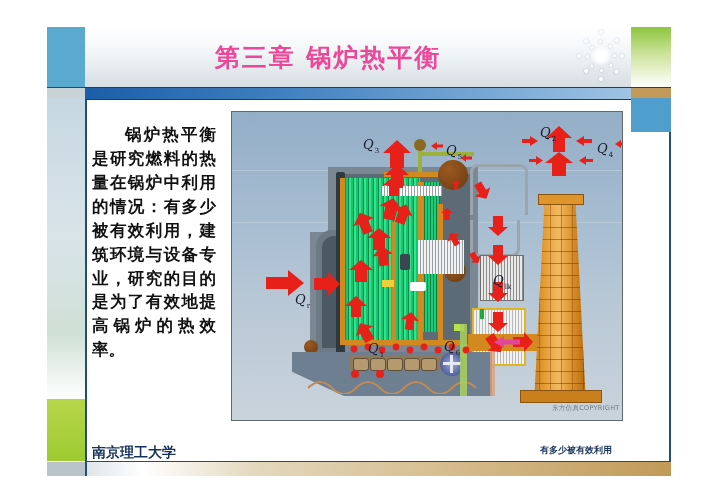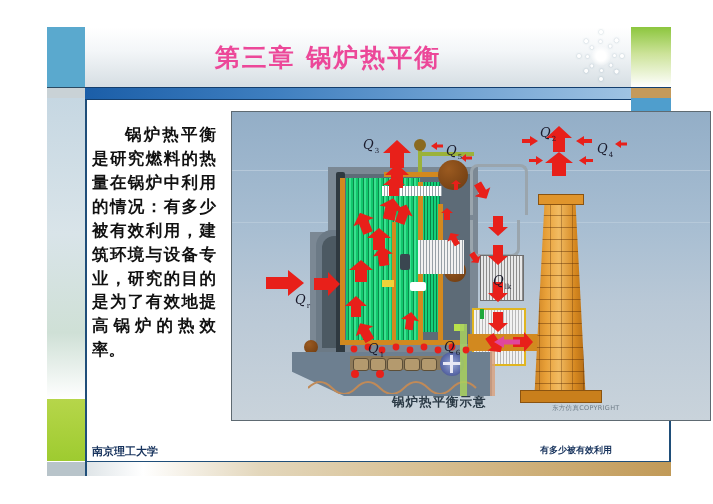--- a/index.html
+++ b/index.html
@@ -41,21 +41,21 @@
   .burst .ray{position:absolute;left:27px;top:27px;width:2px;height:2px;}
   .burst .ray i{position:absolute;display:block;width:4px;height:4px;border-radius:50%;
       background:rgba(255,255,255,.95);box-shadow:0 0 2px rgba(120,150,170,.7);}
 
   
   .body-text{position:absolute;left:92px;top:123px;width:124px;
       font-family:"DejaVu Sans","Liberation Sans",sans-serif;font-weight:bold;
       font-size:16.5px;line-height:1.45;color:#111;text-align:justify;text-indent:33px;}
 
   
-  .pic{position:absolute;left:231px;top:111px;width:480px;height:310px;
+  .pic{position:absolute;left:231px;top:111px;width:392px;height:310px;
       border:1px solid #5e6a72;box-sizing:border-box;overflow:hidden;
       background:linear-gradient(180deg,#93aec7 0%,#a8bed2 38%,#b9c8d6 62%,#c9d3db 100%);}
   .pic .sky-streak{position:absolute;left:0;top:58px;width:100%;height:1px;background:rgba(255,255,255,.25);}
   .pic .sky-streak2{position:absolute;left:0;top:110px;width:100%;height:1px;background:rgba(255,255,255,.18);}
 
   .caption{position:absolute;left:160px;top:282px;font-family:"DejaVu Sans",sans-serif;
       font-weight:bold;font-size:12.5px;color:#2b3a46;letter-spacing:1px;}
   .watermark{position:absolute;left:320px;top:292px;font-family:"DejaVu Sans",sans-serif;
       font-size:6.5px;color:#6d7b87;letter-spacing:.3px;}
 
@@ -113,21 +113,21 @@
   .ar{position:absolute;}
   .ar svg{display:block;}
 
   .qlab{position:absolute;font-family:"DejaVu Serif","Liberation Serif",serif;color:#1a1a2b;}
   .qlab .b{font-size:13px;font-style:italic;}
   .qlab .s{font-size:7px;vertical-align:sub;margin-left:1px;}
 
   
   .foot-rule{position:absolute;left:85px;top:461px;width:586px;height:1.5px;background:#1f4e79;}
   .foot-left{position:absolute;left:92px;top:444px;font-family:"DejaVu Sans",sans-serif;
-      font-weight:bold;font-size:11px;color:#16325c;}
+      font-weight:bold;font-size:14px;color:#16325c;}
   .foot-right{position:absolute;left:540px;top:444px;font-family:"DejaVu Sans",sans-serif;
       font-weight:bold;font-size:9px;color:#16325c;}
   .foot-gradbar{position:absolute;left:143px;top:462px;width:528px;height:14px;
       background:linear-gradient(90deg,#ffffff 0%,#e3d7bc 22%,#d7bf91 55%,#c19a58 100%);}
   .foot-white{position:absolute;left:87px;top:462px;width:56px;height:14px;
       background:linear-gradient(90deg,#dfe5e8 0%,#ffffff 100%);}
 </style>
 </head>
 <body>
 
@@ -483,21 +483,20 @@
     <div class="qlab" style="left:136px;top:226px">
       <span class="b">Q</span><span class="s">1</span>
     </div>
     <div class="qlab" style="left:261px;top:158px">
       <span class="b">Q</span><span class="s">lk</span>
     </div>
     <div class="qlab" style="left:212px;top:224px">
       <span class="b">Q</span><span class="s">6</span>
     </div>
 
-    <div class="caption">锅炉热平衡示意</div>
     <div class="watermark">东方仿真COPYRIGHT</div>
   </div>
 
   <div class="foot-rule"></div>
   <div class="foot-left">南京理工大学</div>
   <div class="foot-right">有多少被有效利用</div>
   <div class="foot-white"></div>
   <div class="foot-gradbar"></div>
 
 </div>

